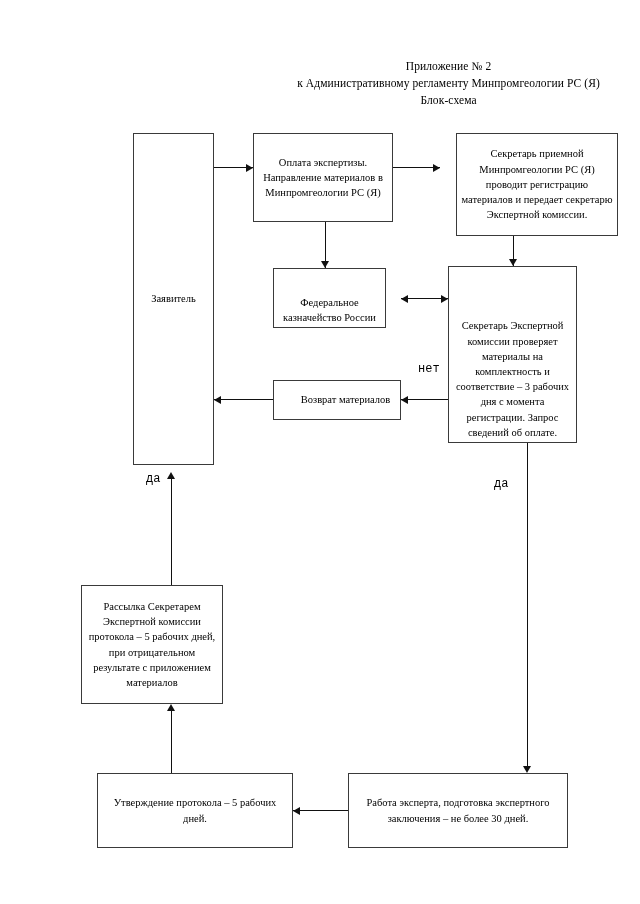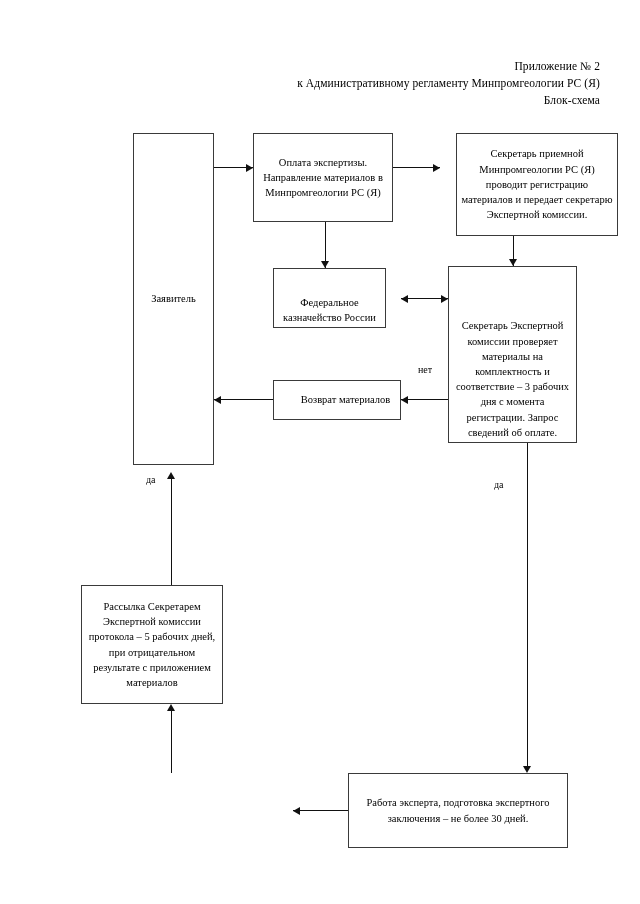--- a/index.html
+++ b/index.html
@@ -15,21 +15,21 @@
     position: relative;
     width: 640px;
     height: 904px;
     background: #ffffff;
     overflow: hidden;
   }
   .header-block {
     position: absolute;
     right: 40px;
     top: 58px;
-    text-align: right;
+    text-align: center;
     font-size: 11.5px;
     line-height: 17px;
     letter-spacing: 0.1px;
   }
   .header-line { display: block; white-space: nowrap; }
 
   .node {
     position: absolute;
     box-sizing: border-box;
     border: 1px solid #3a3a3a;
@@ -72,23 +72,24 @@
     border-top: 7px solid #111111;
   }
   .arrow.up {
     border-left: 4px solid transparent;
     border-right: 4px solid transparent;
     border-bottom: 7px solid #111111;
   }
 
   .edge-label {
     position: absolute;
-    font-size: 10px;
+    font-size: 12px;
     line-height: 13px;
     white-space: nowrap;
+    font-family: Liberation Mono, monospace;
   }
 </style>
 </head>
 <body>
 
 <div id="page">
 
   <div class="header-block">
     <span class="header-line">Приложение № 2</span>
     <span class="header-line">к Административному регламенту Минпромгеологии РС (Я)</span>
@@ -116,20 +117,23 @@
   </div>
 
   <div class="node" style="left:273px; top:380px; width:128px; height:40px;padding-left:21px;">
     <span>Возврат материалов</span>
   </div>
 
   <div class="node" style="left:81px; top:585px; width:142px; height:119px;">
     <span>Рассылка Секретарем Экспертной комиссии протокола – 5 рабочих дней, при отрицательном результате с приложением материалов</span>
   </div>
 
+  <div class="node" style="left:97px; top:773px; width:196px; height:75px;">
+    <span>Утверждение протокола – 5 рабочих дней.</span>
+  </div>
 
   <div class="node" style="left:348px; top:773px; width:220px; height:75px;">
     <span>Работа эксперта, подготовка экспертного заключения – не более 30 дней.</span>
   </div>
 
   <div class="edge h" style="left:214px; top:167px; width:39px;"></div>
   <div class="arrow right" style="left:246px; top:164px;"></div>
 
   <div class="edge h" style="left:393px; top:167px; width:47px;"></div>
   <div class="arrow right" style="left:433px; top:164px;"></div>

